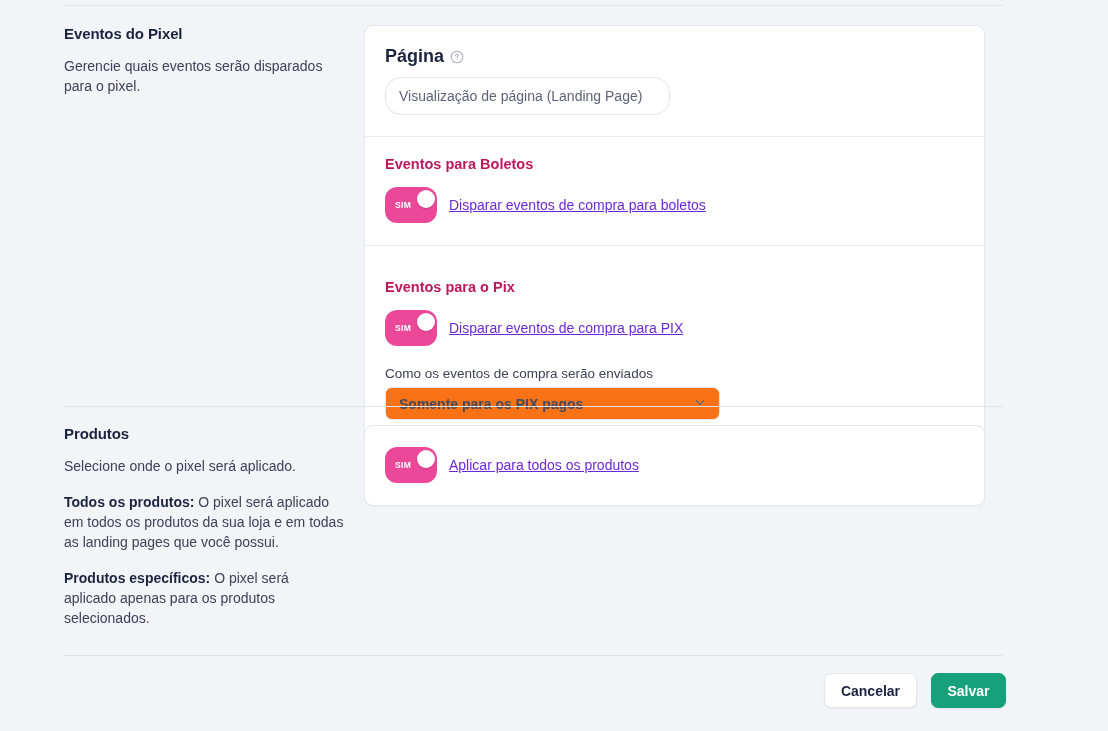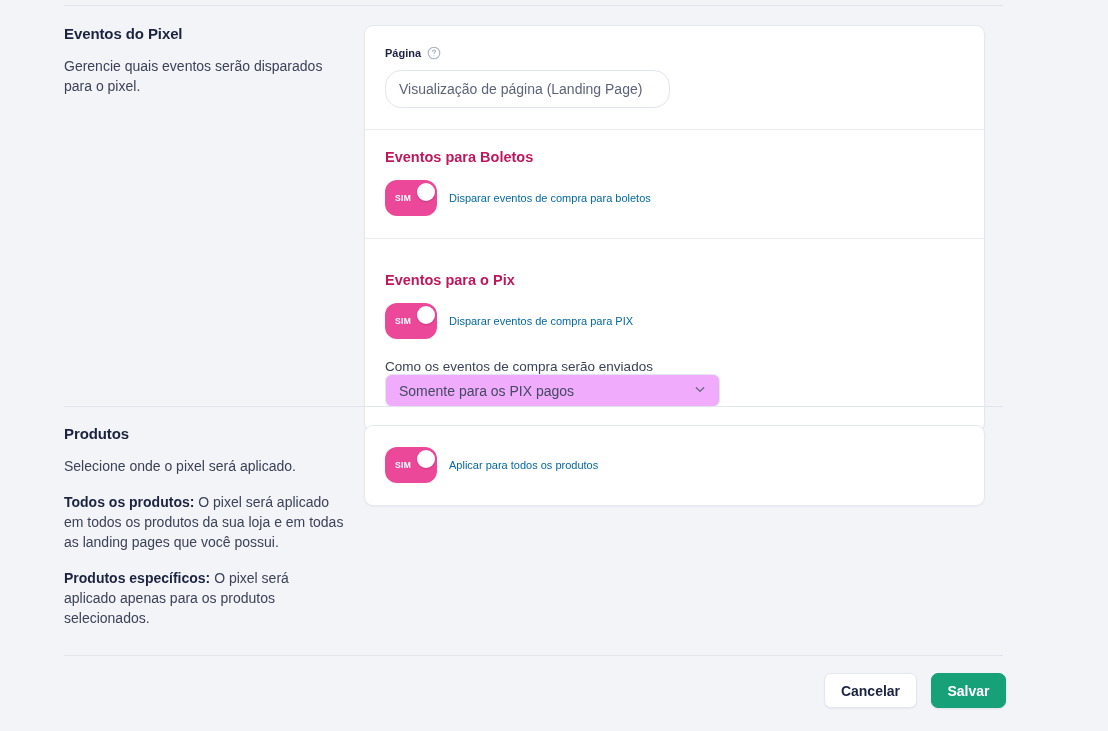--- a/index.html
+++ b/index.html
@@ -77,21 +77,21 @@
     font-weight: bold;
     color: #be185d;
     margin-bottom: 15px;
   }
 
   
   .field-label {
     display: flex;
     align-items: center;
     gap: 6px;
-    font-size: 11px;
+    font-size: 18px;
     font-weight: bold;
     color: #1b2340;
     margin-bottom: 10px;
   }
 
   .help-icon {
     display: inline-flex;
     align-items: center;
     justify-content: center;
     width: 14px;
@@ -111,36 +111,37 @@
     font-size: 14px;
     color: #5d6479;
     line-height: 36px;
     overflow: hidden;
     white-space: nowrap;
   }
 
   .select-label {
     font-size: 13.5px;
     color: #3c4257;
-    margin-bottom: 0;
+    margin-bottom: 6px;
   }
 
   .select-box {
     position: relative;
     width: 335px;
     height: 33px;
     border: 1px solid #e3e5ee;
     border-radius: 7px;
-    background: #f0abfc;
+    background: #f97316;
     padding: 0 13px;
     display: flex;
     align-items: center;
     font-size: 14px;
     color: #434a60;
     cursor: pointer;
+    font-weight: bold;
   }
   .chev {
     position: absolute;
     right: 12px;
     top: 50%;
     transform: translateY(-50%);
     color: #5f6678;
     display: block;
   }
 
@@ -177,22 +178,23 @@
     right: 2.5px;
     top: 2.5px;
     width: 18px;
     height: 18px;
     border-radius: 50%;
     background: #ffffff;
     box-shadow: 0 1px 2px rgba(0,0,0,0.18);
   }
 
   .toggle-caption {
-    font-size: 11px;
-    color: #0369a1;
+    font-size: 14px;
+    color: #6d28d9;
+    text-decoration: underline;
   }
 
   
   .footer {
     position: absolute;
     left: 67px;
     top: 673px;
     width: 939px;
     display: flex;
     justify-content: flex-end;

